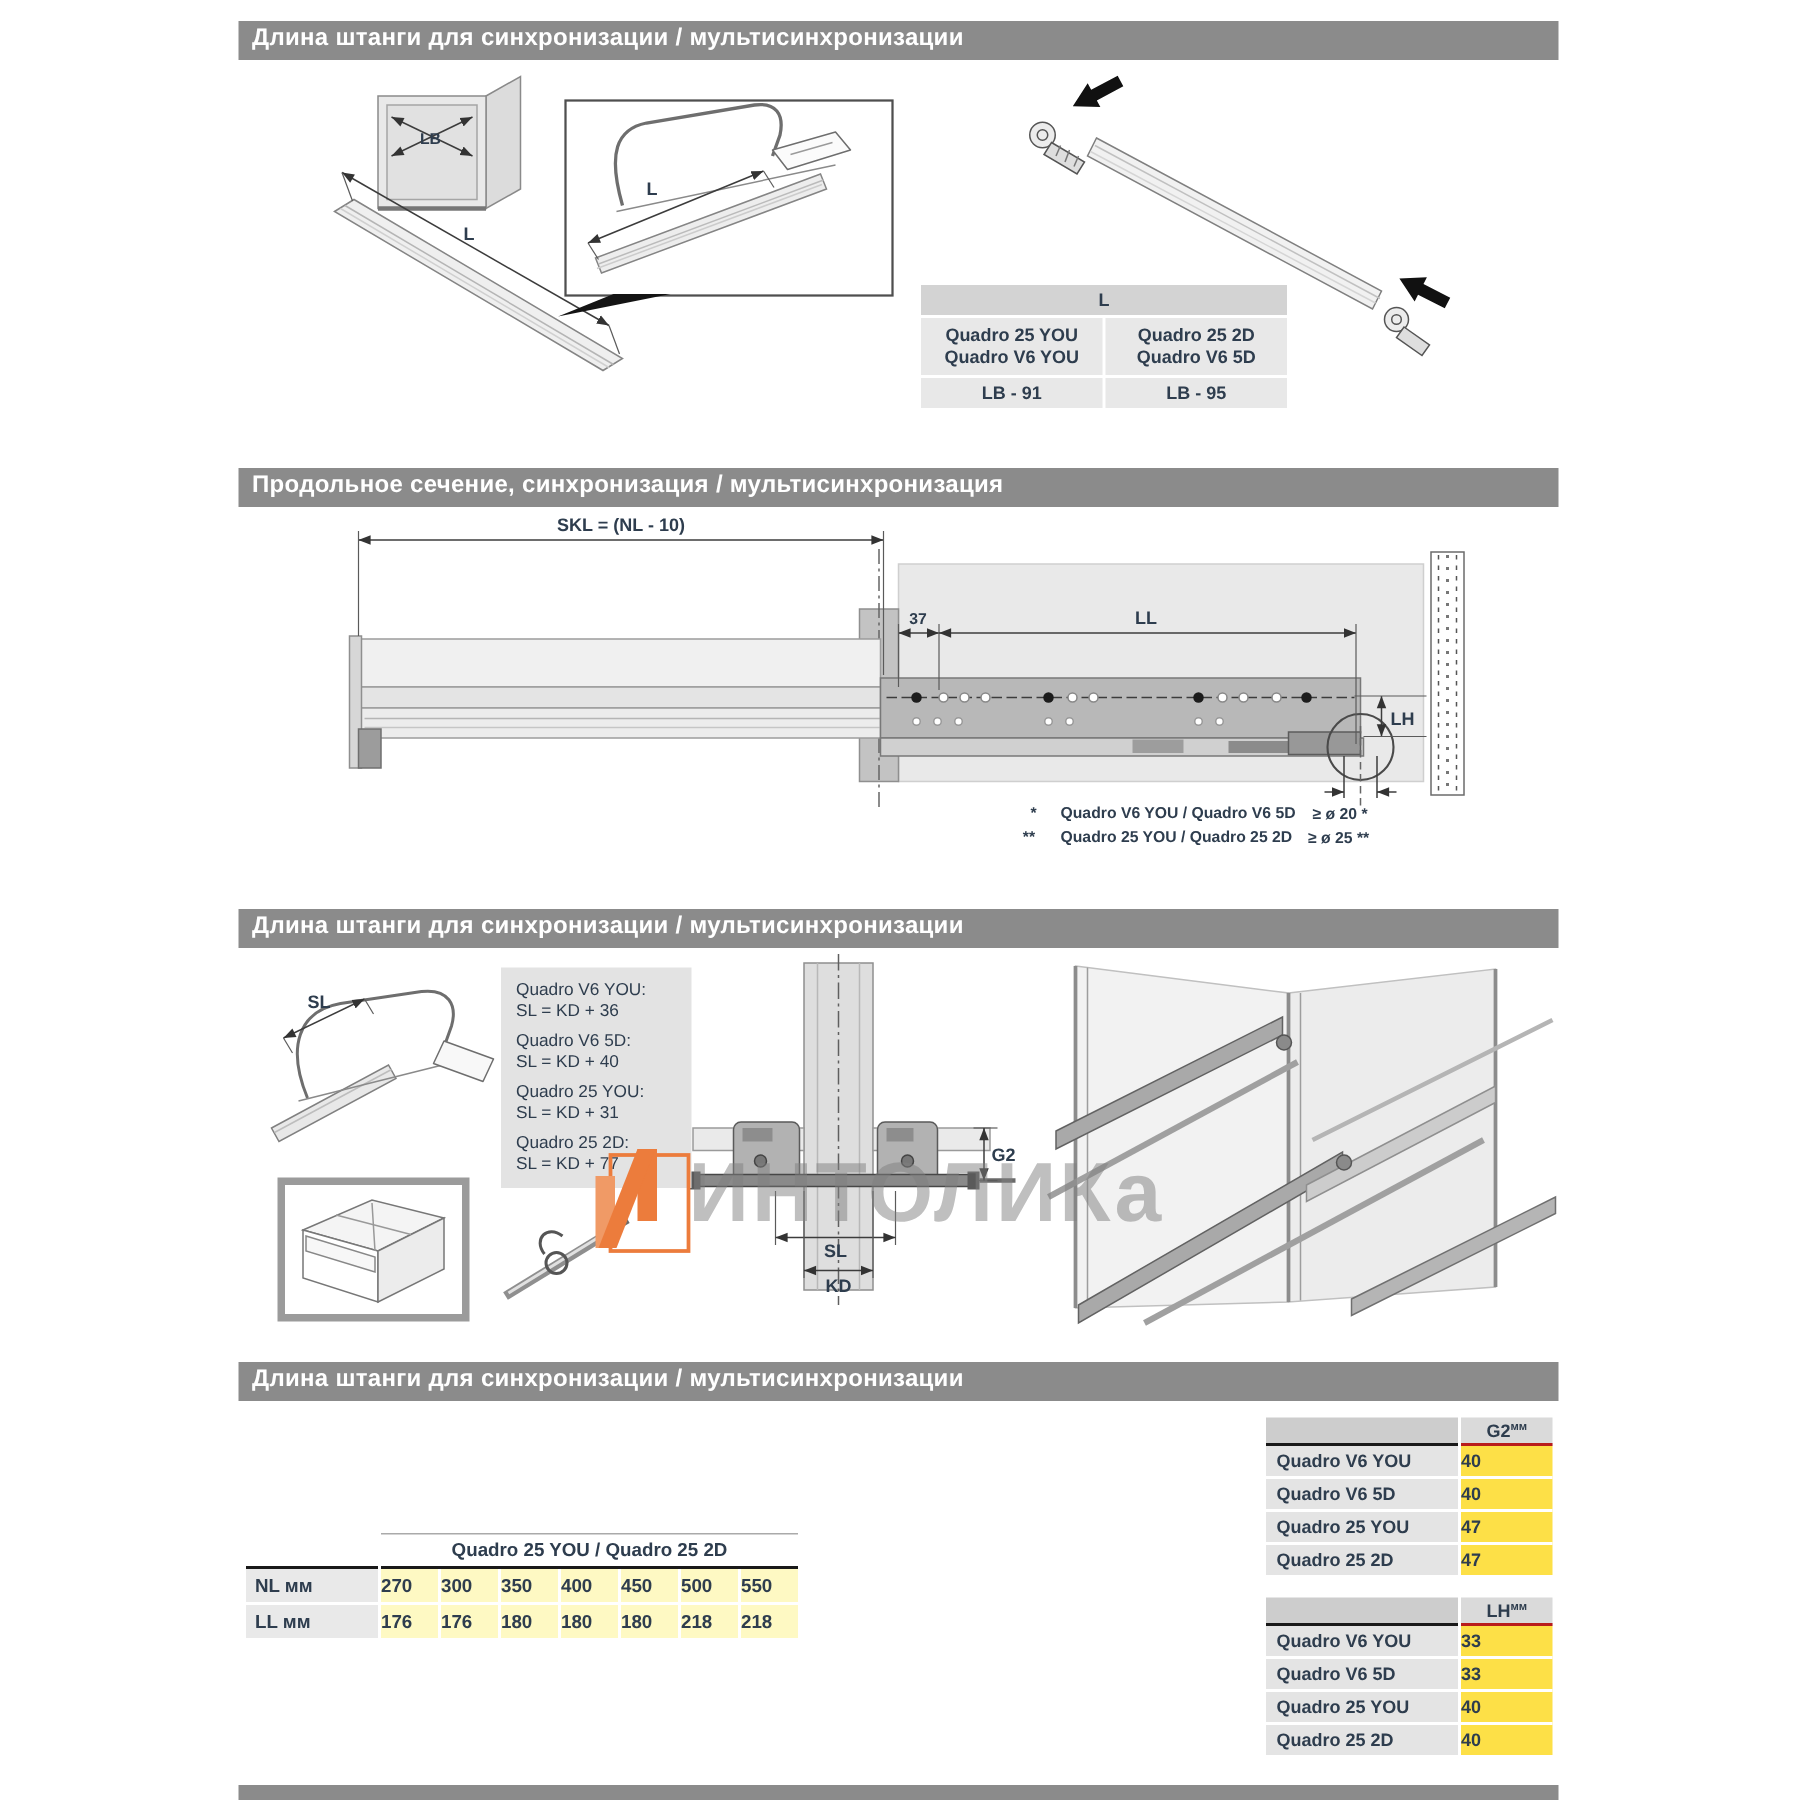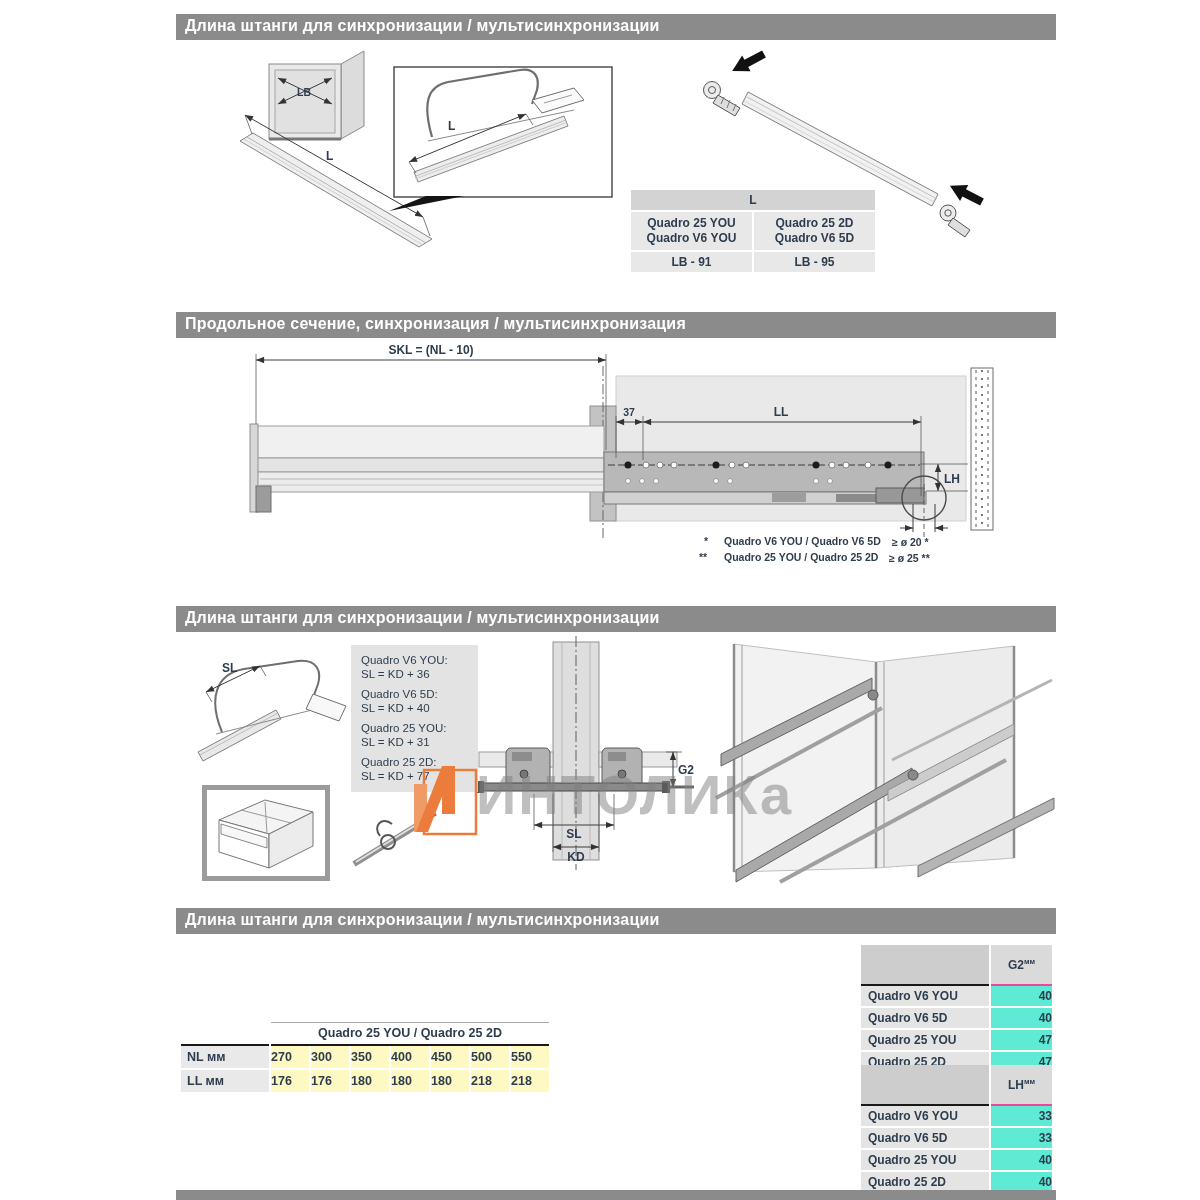--- a/index.html
+++ b/index.html
@@ -1,18 +1,18 @@
 <!DOCTYPE html>
 <html><head>
 <meta charset="utf-8">
 <style>
   html,body{margin:0;padding:0}
   body{width:1200px;height:1200px;position:relative;background:#fff;
        font-family:"Liberation Sans",sans-serif;overflow:hidden}
-  .content{position:absolute;left:176px;top:0;width:880px;height:1200px}
+  .content{position:absolute;left:159px;top:0;width:880px;height:1200px}
   section{position:absolute;left:0;width:880px}
   #s1{top:14px}#s2{top:312px}#s3{top:606px}#s4{top:908px}
   .sec-header{height:20px;background:#8b8b8b;color:#fff;font-size:16px;font-weight:bold;
               padding:3px 0 3px 9px;letter-spacing:.2px}
   .sec-body{position:relative;width:880px}
   svg{display:block}
   .dimtxt{font-size:12px;font-weight:bold;fill:#2e3d4e;font-family:"Liberation Sans",sans-serif}
   .sm{font-size:10.5px}
   .dl{stroke:#3c3c3c;stroke-width:1;fill:none}
   .wl{stroke:#5a5a5a;stroke-width:.8;fill:none}
@@ -31,23 +31,23 @@
                       border-bottom:2px solid #191919;padding:3px 0 4px}
   .nl-table .lab{background:#e9e9e9;padding:4px 0 4px 6px;border-bottom:2px solid #fff}
   .nl-table .v{background:#fef9c3;padding:4px 0;border-bottom:2px solid #fff}
   .nl-table .last{border-bottom:none}
 
   .mini-table{position:absolute;display:grid;grid-template-columns:128px 61px;column-gap:2px;
               font-size:12px;font-weight:bold;color:#2e3d4e}
   #g2t{left:685px;top:11px}
   #lht{left:685px;top:131px}
   .mini-table .hl{background:#cdcdcd;border-bottom:2px solid #191919;padding:3px 0}
-  .mini-table .hv{background:#dadada;border-bottom:2px solid #ec4899;text-align:center;padding:12px 0}
+  .mini-table .hv{background:#dadada;border-bottom:2px solid #b91c1c;text-align:center;padding:1px 0}
   .mini-table .rl{background:#e4e4e4;padding:3px 0 3px 7px;border-bottom:2px solid #fff}
-  .mini-table .rv{background:#5eead4;text-align:right;padding:3px 0;border-bottom:2px solid #fff}
+  .mini-table .rv{background:#fde047;text-align:left;padding:3px 0;border-bottom:2px solid #fff}
   .mini-table .last{border-bottom:none}
   sup{font-size:7.5px}
 
   .formula-box{position:absolute;left:175px;top:13px;width:127px;height:147px;background:#e3e3e3;
                box-sizing:border-box;padding:8px 0 0 10px;font-size:11.5px;font-weight:normal;
                color:#2e3d4e;line-height:14px}
   .f-pair{margin-bottom:6px}
 
   .chest{position:absolute;left:26px;top:153px;width:118px;height:86px;border:5px solid #9b9b9b;
          background:#fff}

